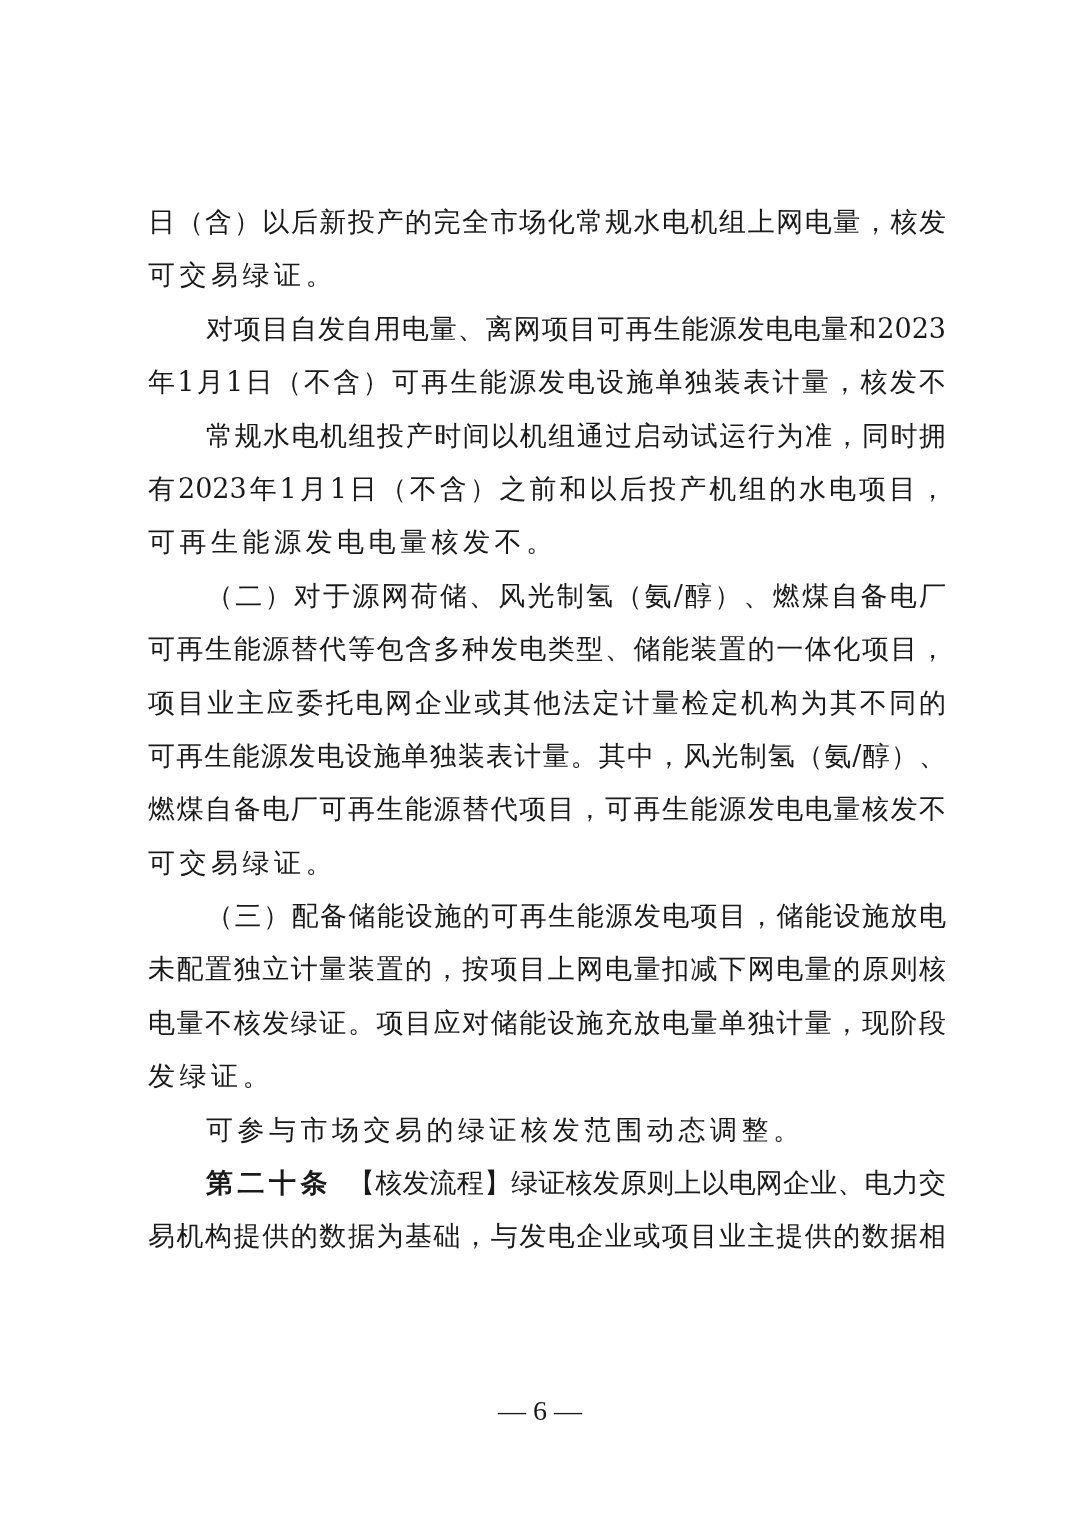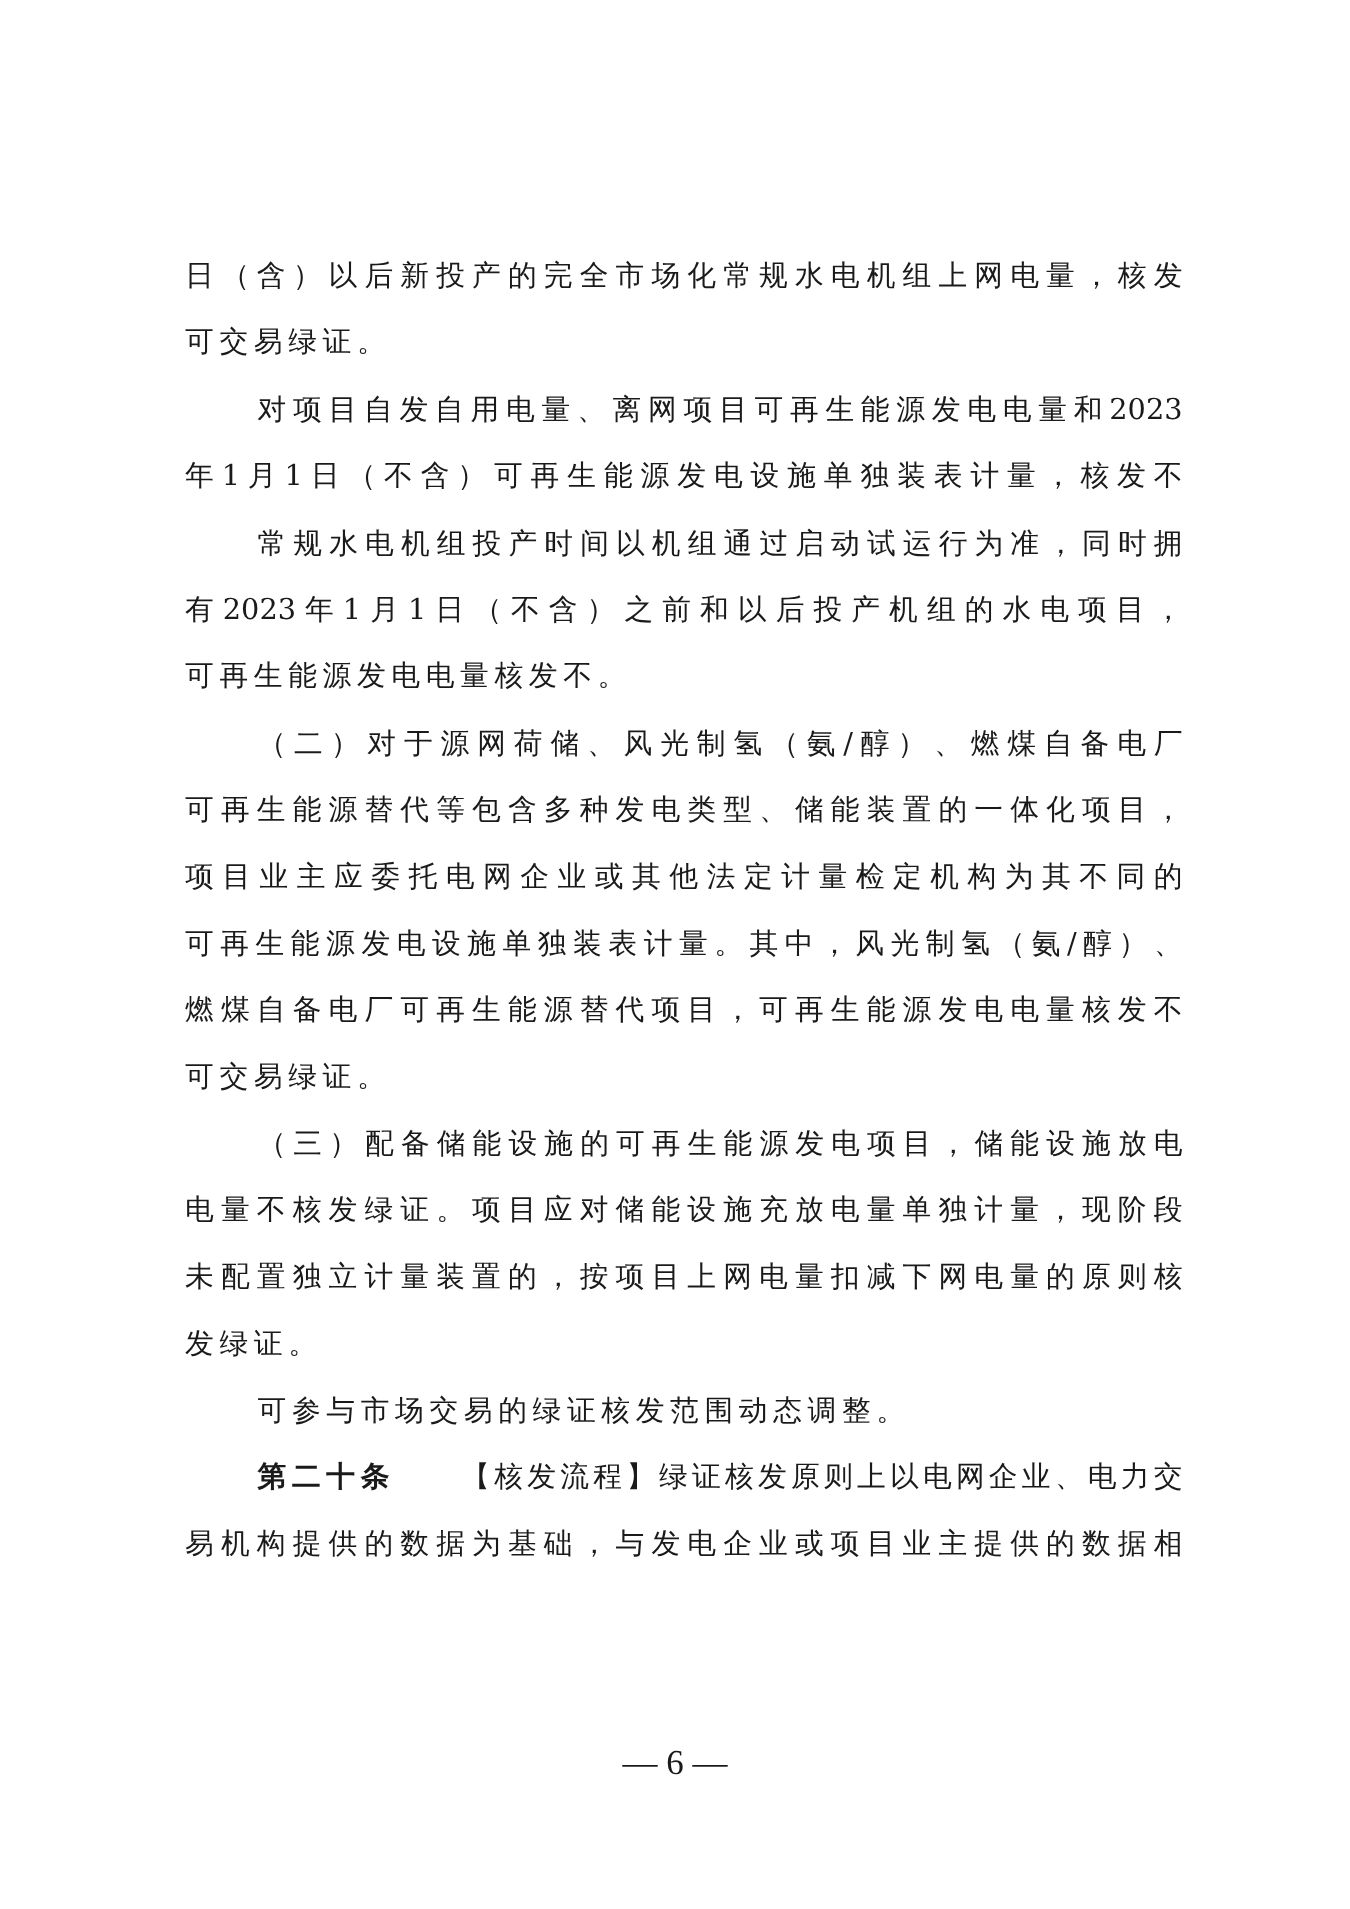--- a/index.html
+++ b/index.html
@@ -18,21 +18,21 @@
     .page {
       position: absolute;
       left: 148px;
       top: 195px;
       width: 798px;
     }
     .line {
       display: block;
       height: 53.4px;
       line-height: 53.4px;
-      font-size: 23px;
+      font-size: 27px;
       white-space: nowrap;
       text-align: justify;
       text-align-last: justify;
       overflow: visible;
     }
     .line.last {
       text-align-last: left;
       letter-spacing: 4.5px;
     }
     .line.indent {
@@ -81,31 +81,31 @@
     <span class="line indent">（二）对于源网荷储、风光制氢（氨/醇）、燃煤自备电厂</span>
     <span class="line">可再生能源替代等包含多种发电类型、储能装置的一体化项目，</span>
     <span class="line">项目业主应委托电网企业或其他法定计量检定机构为其不同的</span>
     <span class="line">可再生能源发电设施单独装表计量。其中，风光制氢（氨/醇）、</span>
     <span class="line">燃煤自备电厂可再生能源替代项目，可再生能源发电电量核发不</span>
     <span class="line last">可交易绿证。</span>
   </div>
 
   <div class="para">
     <span class="line indent">（三）配备储能设施的可再生能源发电项目，储能设施放电</span>
+    <span class="line">未配置独立计量装置的，按项目上网电量扣减下网电量的原则核</span>
     <span class="line">电量不核发绿证。项目应对储能设施充放电量单独计量，现阶段</span>
-    <span class="line">未配置独立计量装置的，按项目上网电量扣减下网电量的原则核</span>
     <span class="line last">发绿证。</span>
   </div>
 
   <div class="para">
     <span class="line indent last">可参与市场交易的绿证核发范围动态调整。</span>
   </div>
 
   <div class="para">
-    <span class="line indent" style="display:flex;gap:37px;">
+    <span class="line indent" style="display:flex;">
       <span class="bold" style="letter-spacing:4.5px;">第二十条</span>
       <span style="flex:1; text-align:justify; text-align-last:justify;margin-left:16px;">【核发流程】绿证核发原则上以电网企业、电力交</span>
     </span>
     <span class="line">易机构提供的数据为基础，与发电企业或项目业主提供的数据相</span>
   </div>
 
 </div>
 
 <div class="page-number">— 6 —</div>
 

